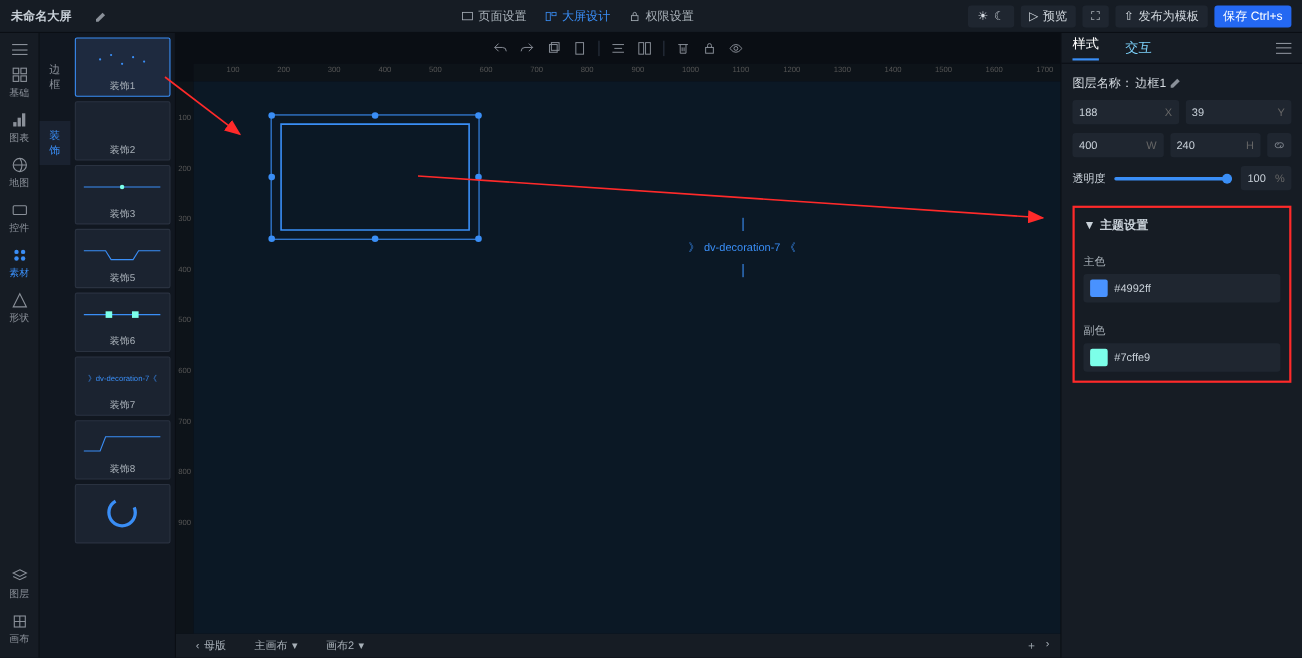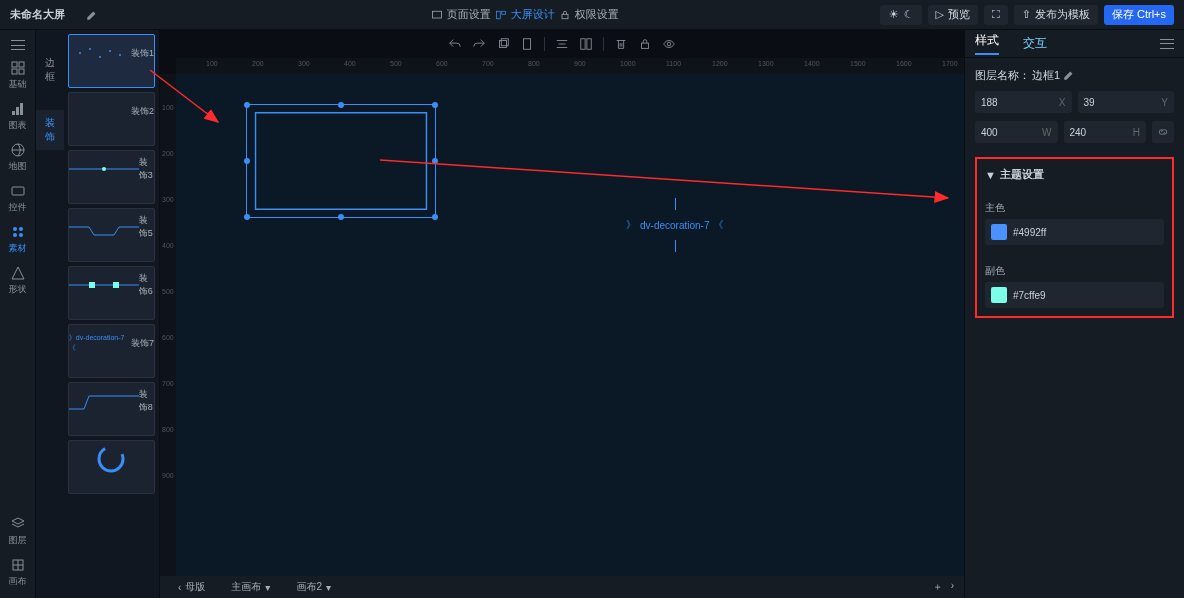--- a/index.html
+++ b/index.html
@@ -2,42 +2,42 @@
 <html><head>
 <meta charset="utf-8">
 <style>
 * { margin: 0; padding: 0; box-sizing: border-box; font-family: -apple-system, "PingFang SC", "Microsoft YaHei", sans-serif; }
 body { width: 1184px; height: 598px; background: #0f1419; color: #c9d1d9; overflow: hidden; }
 
 
 .topbar { height: 30px; background: #161c24; border-bottom: 1px solid #0a0e14; display: flex; align-items: center; padding: 0 10px; font-size: 11px; }
 .title-area { flex: 0 0 160px; display: flex; align-items: flex-end; gap: 20px; }
 .title-area span { font-weight: 600; }
-.center-tabs { flex: 1; display: flex; justify-content: center; gap: 4px; }
+.center-tabs { flex: 1; display: flex; justify-content: center; gap: 16px; }
 .center-tabs .tab { display: flex; align-items: center; gap: 4px; color: #a8b0b8; cursor: pointer; }
 .center-tabs .tab.active { color: #3a8ef6; }
 .right-actions { display: flex; gap: 6px; align-items: center; }
 .topbtn { background: #1f2630; height: 20px; padding: 0 8px; border-radius: 3px; display: flex; align-items: center; gap: 4px; font-size: 11px; color: #d4dae0; cursor: pointer; }
 .topbtn.primary { background: #2468f2; color: #fff; }
 .icon-sm { width: 12px; height: 12px; display: inline-flex; align-items: center; justify-content: center; }
 
 
 .main { display: flex; height: 568px; }
 .nav-col { width: 36px; background: #161c24; display: flex; flex-direction: column; justify-content: space-between; padding: 6px 0; border-right: 1px solid #0a0e14; }
 .nav-top, .nav-bottom { display: flex; flex-direction: column; gap: 2px; }
 .nav-item { display: flex; flex-direction: column; align-items: center; gap: 2px; padding: 4px 0; font-size: 9px; color: #8a9099; cursor: pointer; }
 .nav-item.active { color: #3a8ef6; }
 .nav-item .icn { width: 16px; height: 16px; }
 
 .asset-panel { width: 124px; background: #111720; display: flex; border-right: 1px solid #0a0e14; }
 .asset-tabs { width: 28px; display: flex; flex-direction: column; }
 .asset-tab { writing-mode: horizontal-tb; font-size: 10px; color: #8a9099; padding: 6px 4px; text-align: center; cursor: pointer; margin-top: 20px; }
 .asset-tab.active { background: #1a2230; color: #3a8ef6; }
 .thumbs { width: 96px; overflow-y: auto; padding: 4px; display: flex; flex-direction: column; gap: 4px; }
-.thumb { background: #1b2330; border: 1px solid #2a3240; border-radius: 2px; height: 54px; display: flex; justify-content: flex-end; align-items: center; font-size: 9px; color: #a8b0b8; padding-bottom: 16px; cursor: pointer; position: relative; }
+.thumb { background: #1b2330; border: 1px solid #2a3240; border-radius: 2px; height: 54px; display: flex; flex-direction: column; justify-content: flex-end; align-items: center; font-size: 9px; color: #a8b0b8; padding-bottom: 2px; cursor: pointer; position: relative; }
 .thumb.selected { border-color: #3a8ef6; background: #1e2a3f; }
 .thumb .preview { flex:1; width:100%; display:flex; align-items:center; justify-content:center; }
 
 .canvas-area { flex: 1; background: #0a0e14; position: relative; display: flex; flex-direction: column; }
 .canvas-toolbar { height: 28px; display: flex; align-items: center; justify-content: center; gap: 10px; }
 .canvas-toolbar .tbicon { width: 14px; height: 14px; color: #8a9099; cursor: pointer; }
 .canvas-toolbar .sep { width: 1px; height: 14px; background: #2a3240; }
 .ruler-h { height: 16px; background: #0d1319; position: relative; font-size: 7px; color: #555; overflow:hidden; margin-left:16px; }
 .ruler-h span { position: absolute; top: 2px; }
 .canvas-body { flex: 1; display: flex; position: relative; }
@@ -456,20 +456,30 @@
         <div class="fld">
             <span>240</span>
             <span class="lbl">H</span>
           </div>
         <div style="width:22px;height:22px;background:#1f2630;border-radius:3px;display:flex;align-items:center;justify-content:center">
             <svg width="12" height="12" viewBox="0 0 16 16" fill="none" stroke="#8a9099">
               <path d="M6 8a3 3 0 013-3h1a3 3 0 010 6h-1M10 8a3 3 0 01-3 3H6a3 3 0 010-6h1"></path>
             </svg>
           </div>
       </div>
+      <div class="opacity-row">
+        <span style="font-size:10px">透明度</span>
+        <div class="slider">
+            <div class="thdot"></div>
+          </div>
+        <div class="valbox">
+            <span>100</span>
+            <span style="color:#666">%</span>
+          </div>
+      </div>
 
       <div class="theme-box">
         <div class="hdr">
             <span>▼</span>
             <span>主题设置</span>
           </div>
         <div class="color-sec">
           <div class="lbl2">主色</div>
           <div class="swatch-row">
             <div class="swatch" style="background:#4992ff"></div>

